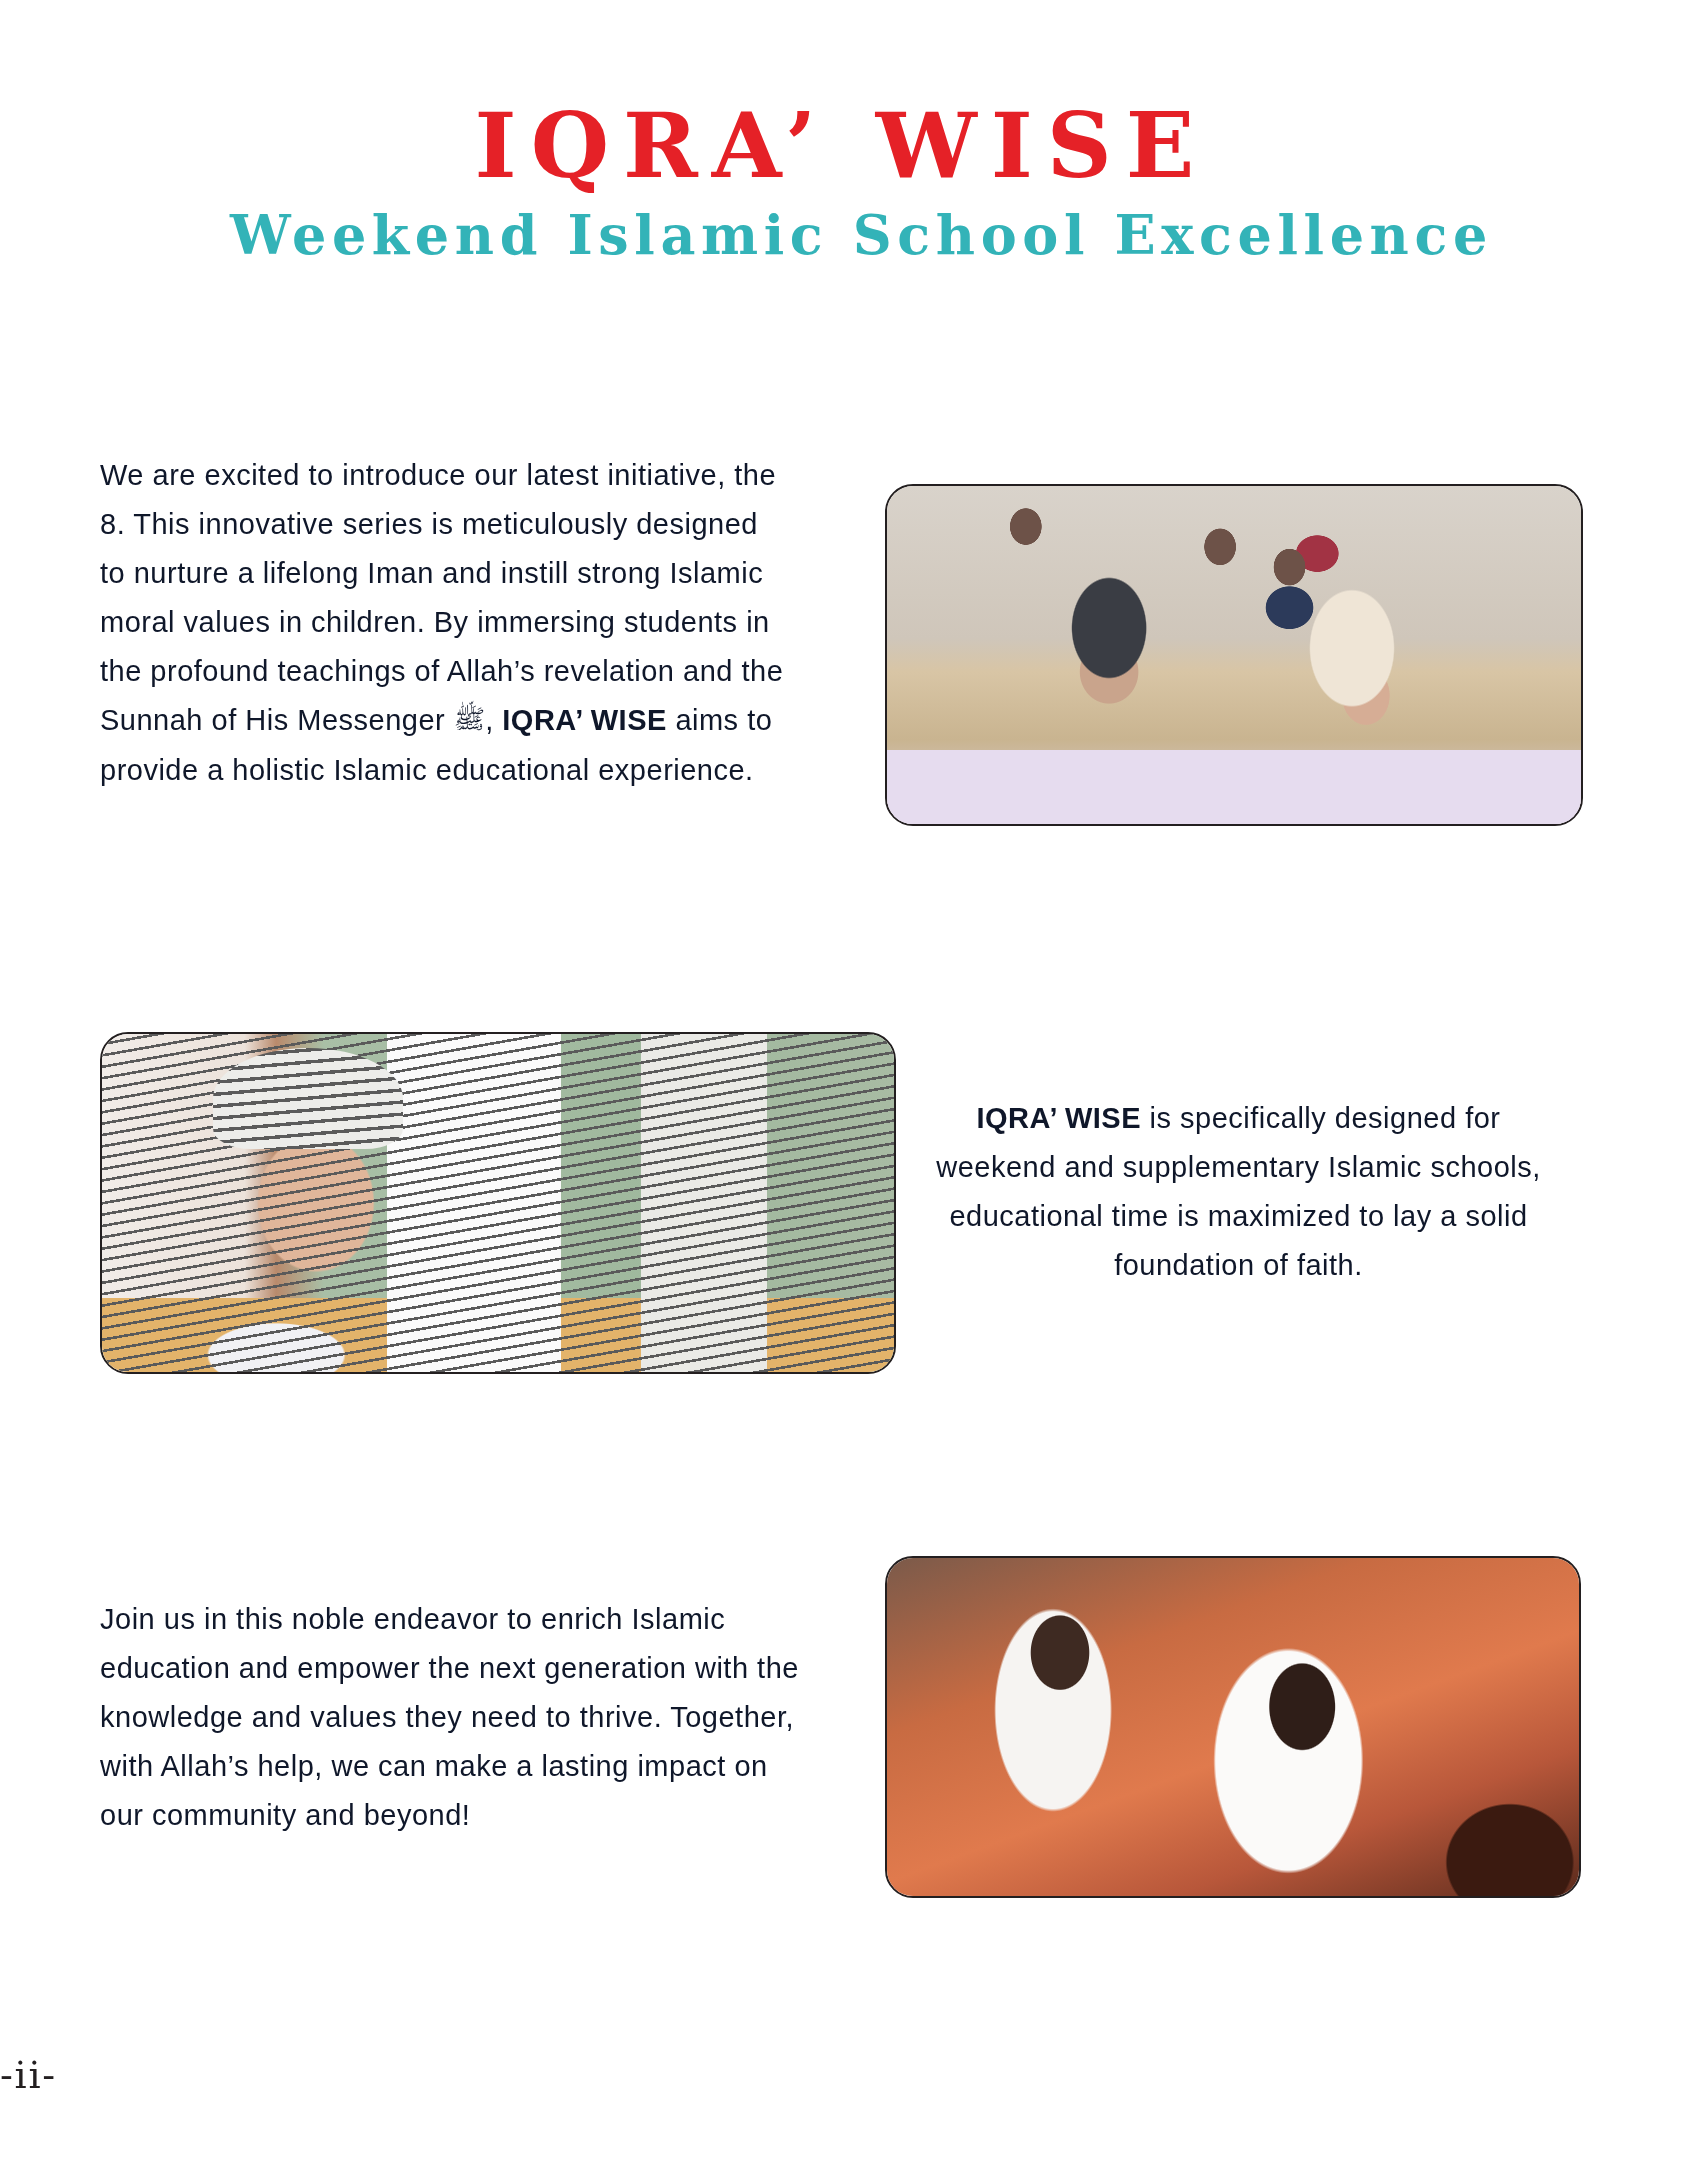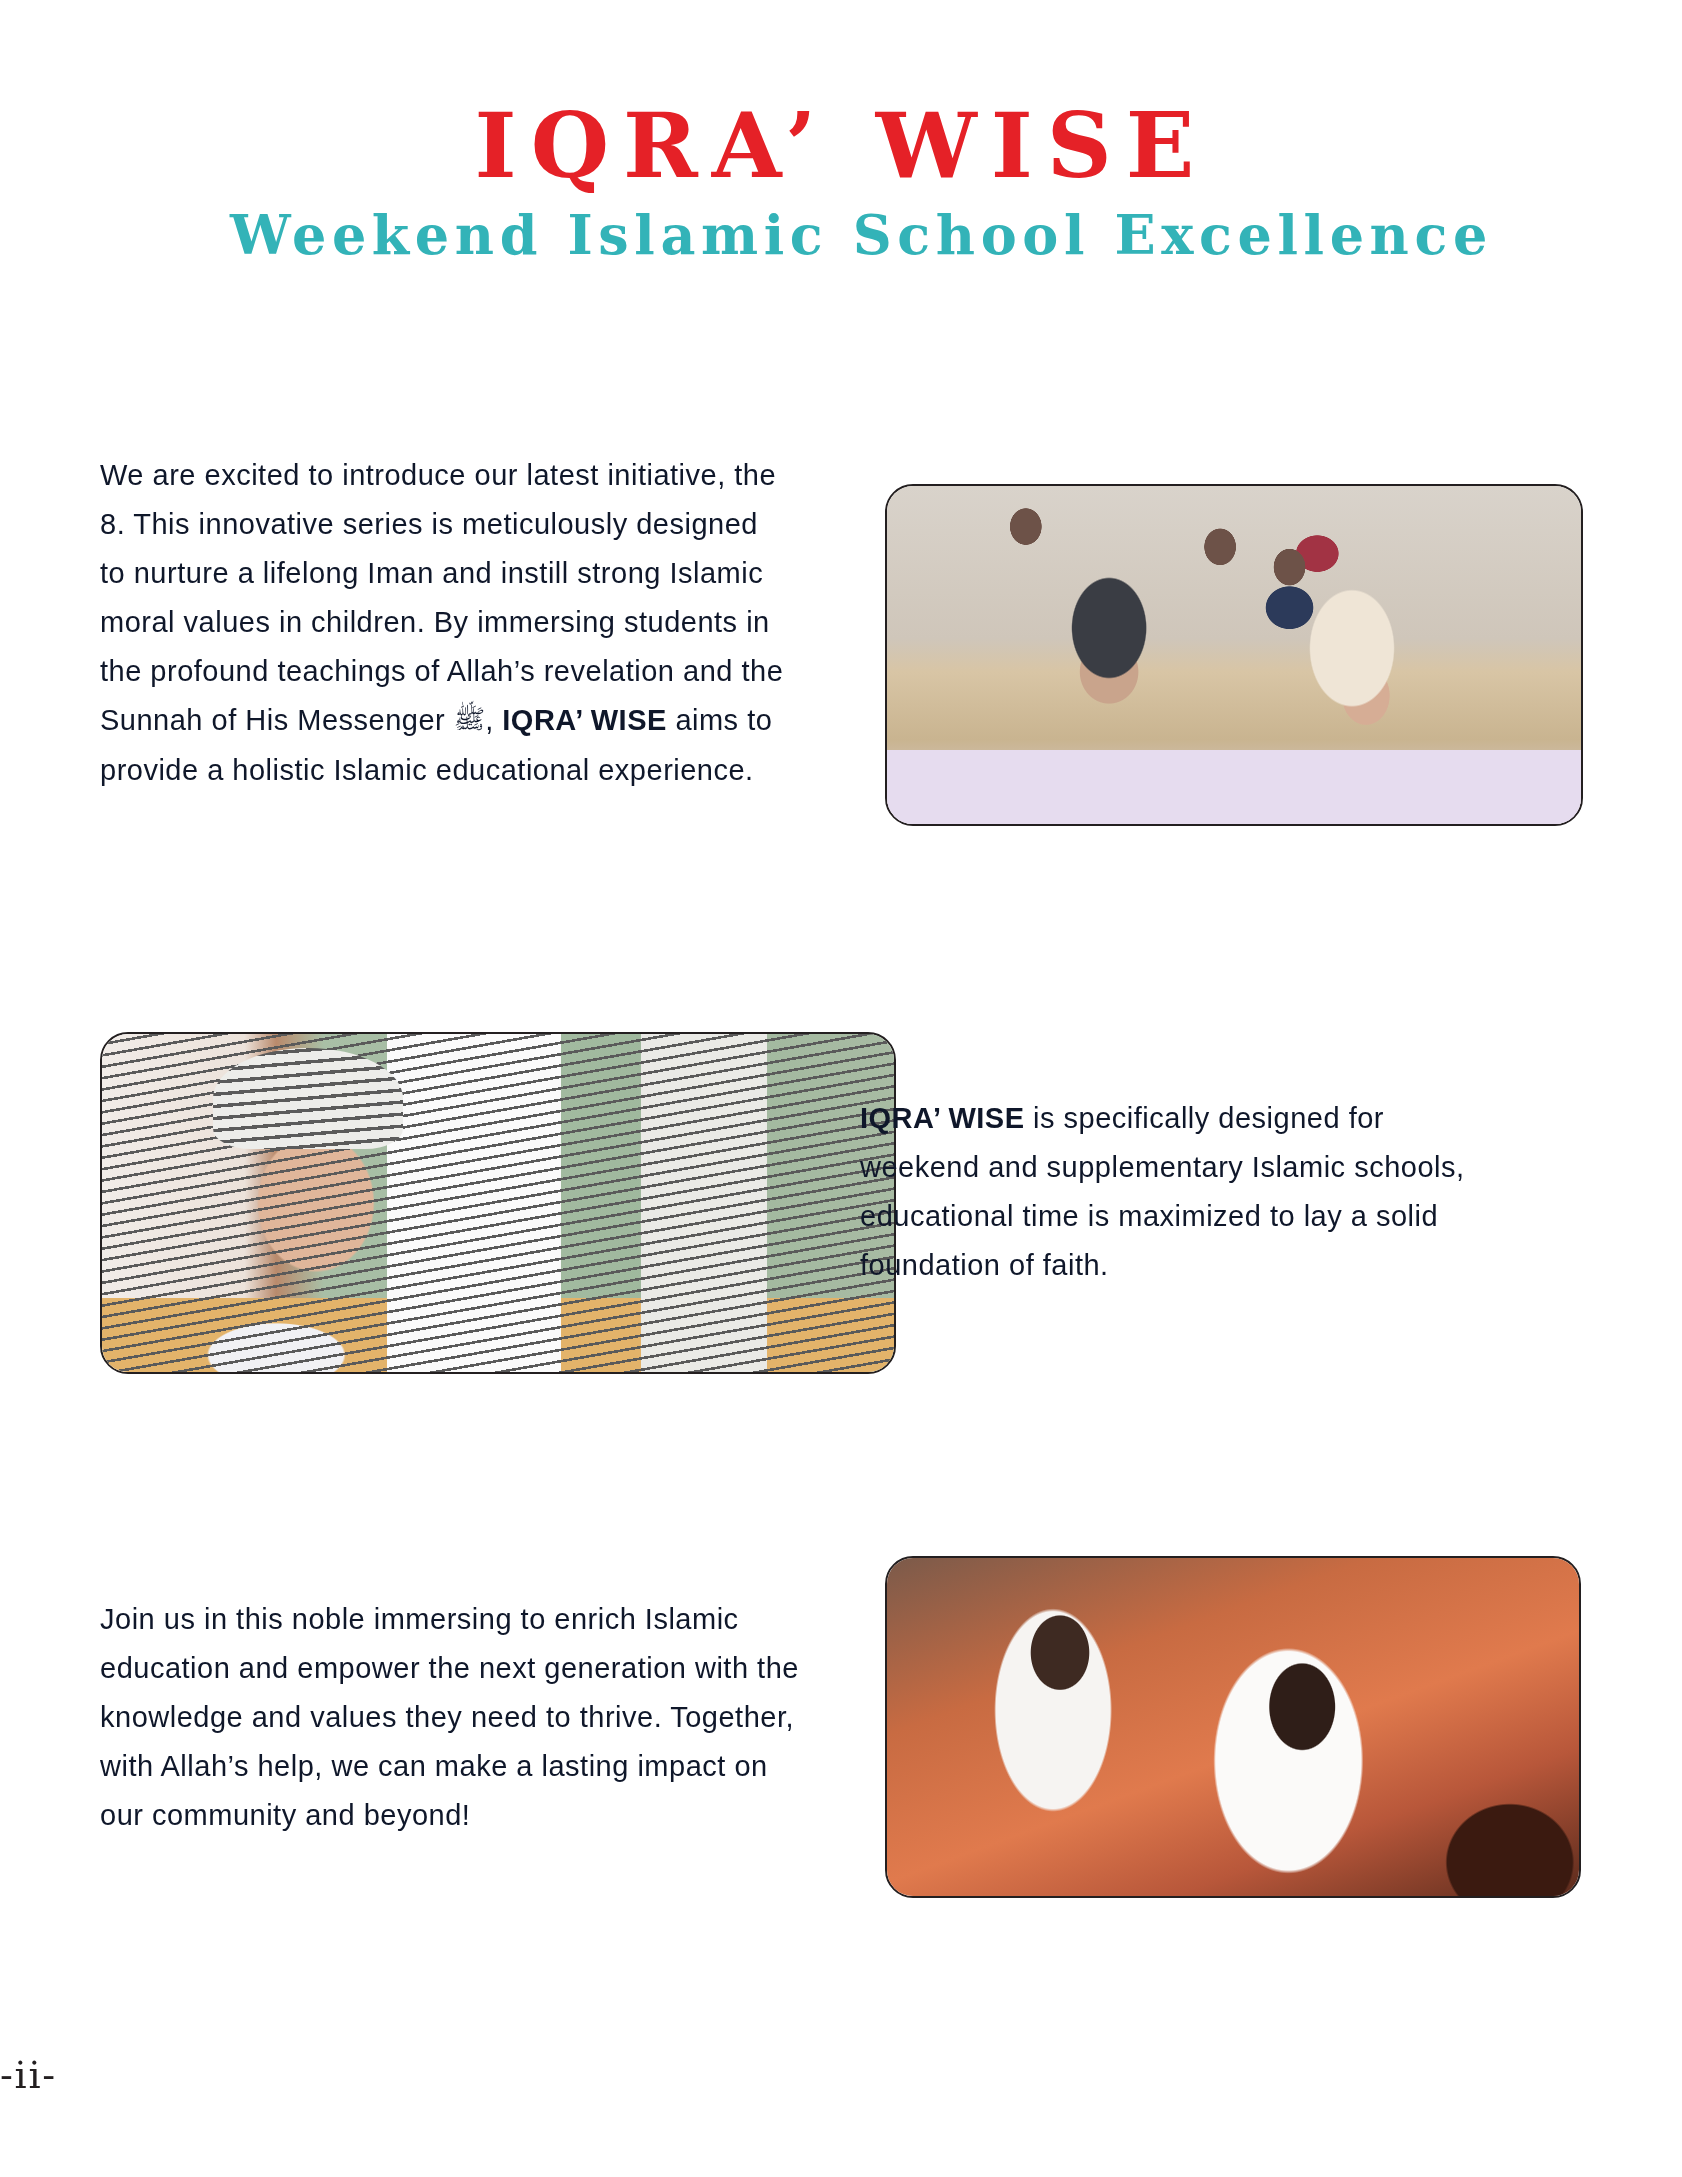--- a/index.html
+++ b/index.html
@@ -23,21 +23,21 @@
 
   .para {
     position: absolute; margin: 0;
     font-family: "Liberation Sans", "DejaVu Sans", sans-serif;
     font-size: 29px; line-height: 49px; color: #0f172a;
     letter-spacing: 0.5px;
   }
   .para .line { display: block; white-space: nowrap; }
   .para b { font-weight: bold; }
   .p1 { left: 100px; top: 451px; width: 761px; }
-  .p2 { left: 860px; top: 1094px; width: 679px; text-align: left; }
+  .p2 { left: 899px; top: 1094px; width: 679px; text-align: center; }
   .p3 { left: 100px; top: 1595px; width: 761px; }
 
   .honorific { font-family: "DejaVu Sans", sans-serif; font-size: 26px; display: inline-block; transform: translateY(-1.7px); }
 
   .photo {
     position: absolute; box-sizing: border-box;
     border: 2.6px solid #231f20; border-radius: 28px; overflow: hidden;
   }
   .photo .scene { position: absolute; inset: 0; }
 
@@ -120,21 +120,21 @@
 </div>
 
 <p class="para p2">
     <span class="line"><b>IQRA’ WISE</b><span> is specifically designed for</span></span>
     <span class="line"><span>weekend and supplementary Islamic schools,</span></span>
     <span class="line"><span>educational time is maximized to lay a solid</span></span>
     <span class="line"><span>foundation of faith.</span></span>
   </p>
 
 <p class="para p3">
-    <span class="line"><span>Join us in this noble immersing to enrich Islamic</span></span>
+    <span class="line"><span>Join us in this noble endeavor to enrich Islamic</span></span>
     <span class="line"><span>education and empower the next generation with the</span></span>
     <span class="line"><span>knowledge and values they need to thrive. Together,</span></span>
     <span class="line"><span>with Allah’s help, we can make a lasting impact on</span></span>
     <span class="line"><span>our community and beyond!</span></span>
   </p>
 
 <div class="photo img3">
   <div class="scene" title="Two smiling girls in white hijabs in a classroom with orange chairs"></div>
 </div>
 

